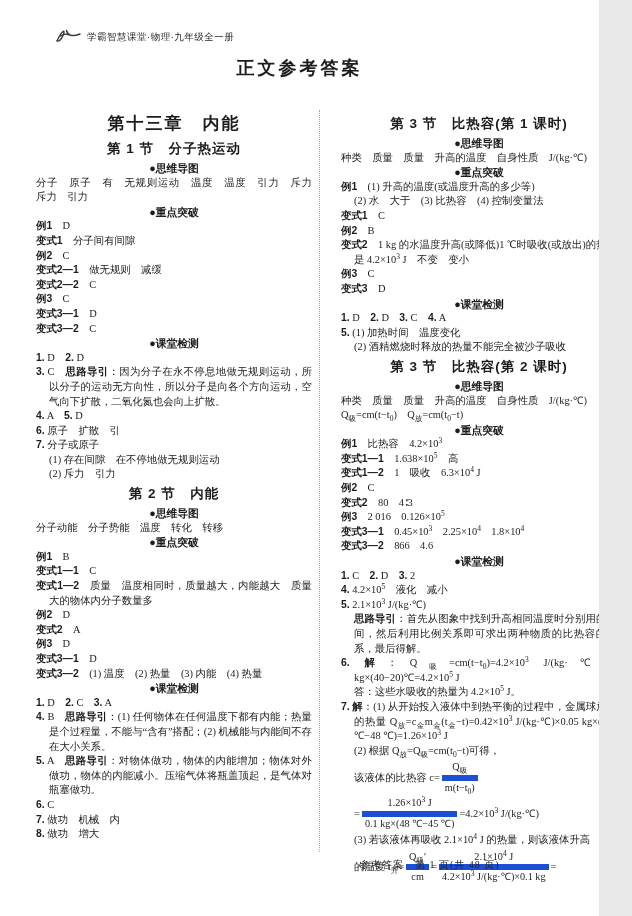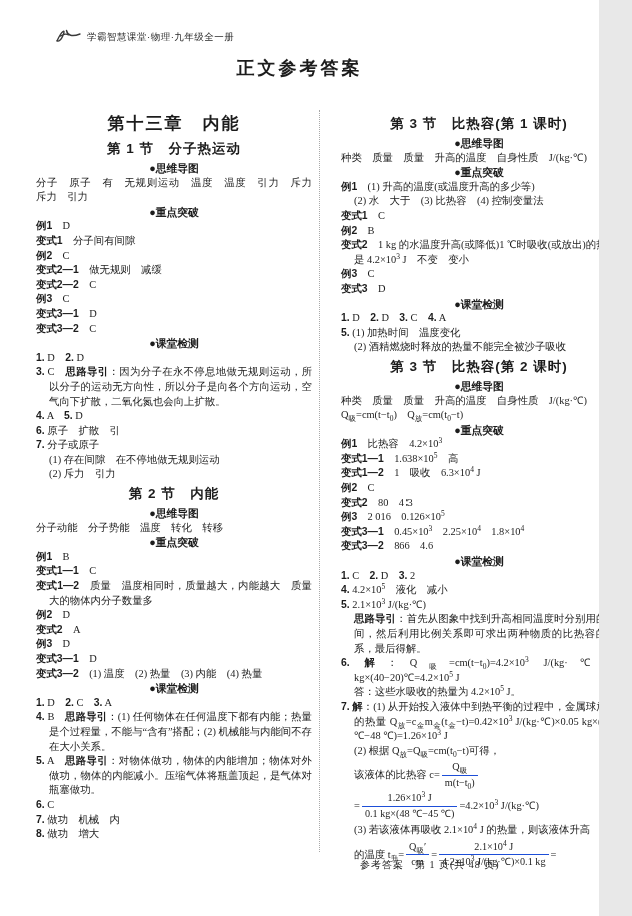--- a/index.html
+++ b/index.html
@@ -23,21 +23,21 @@
   .t-section{font-family:"Liberation Sans",sans-serif;font-weight:bold;font-size:13.5px;
              text-align:center;letter-spacing:1px;line-height:18px;margin:3px 0 3px;}
   .t-bullet{font-family:"Liberation Sans",sans-serif;font-weight:bold;font-size:10.8px;text-align:center;}
   .t-li{padding-left:13px;text-indent:-13px;}
   .t-li2{padding-left:13px;}
   .t-frac{padding-left:13px;margin:3px 0;display:flex;align-items:center;flex-wrap:wrap;text-align:left;}
   .bseg{font-family:"Liberation Sans",sans-serif;font-weight:bold;}
   sup{font-size:7.5px;line-height:0;}
   sub{font-size:7.5px;line-height:0;}
   .frac{display:inline-block;vertical-align:middle;text-align:center;margin:0 2px;line-height:12.5px;font-size:10.2px;}
-  .frac .fn{display:block;border-bottom:1px solid #1d4ed8;padding:0 3px 1px;}
+  .frac .fn{display:block;border-bottom:6px solid #1d4ed8;padding:0 3px 1px;}
   .frac .fd{display:block;padding:1px 3px 0;}
   
   .footer{position:absolute;top:858px;left:360px;font-size:10px;letter-spacing:1px;color:#222;}
 </style>
 </head>
 <body>
 
 <div class="page">
 
   <div class="hdr">

